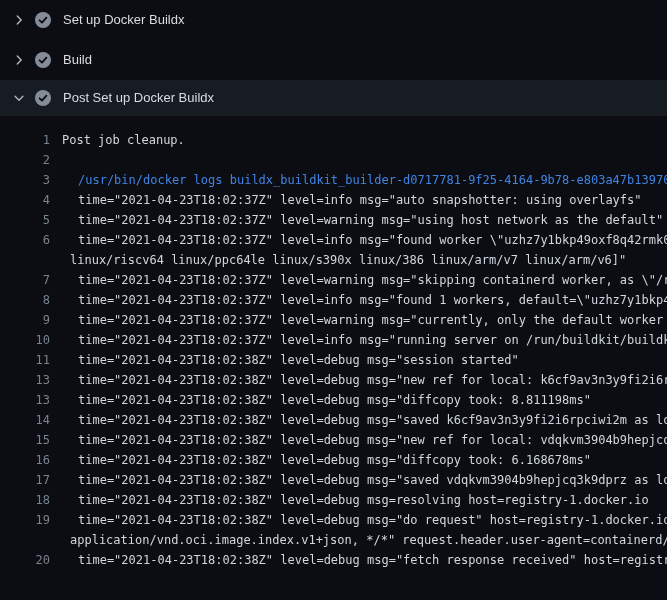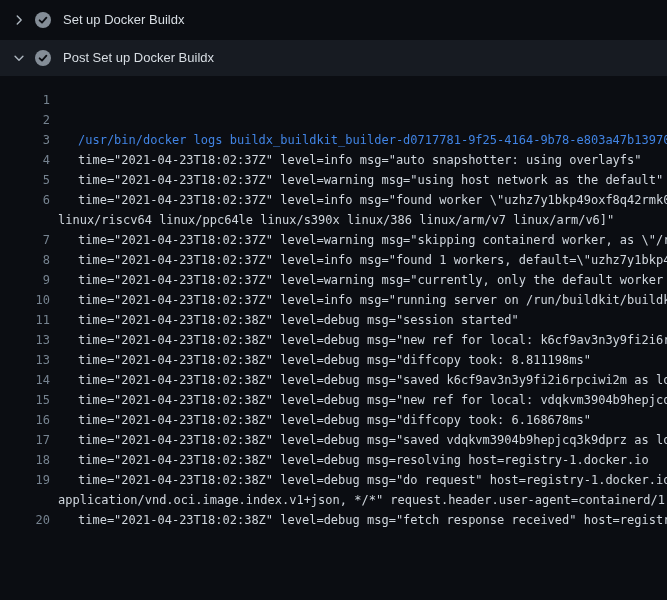--- a/index.html
+++ b/index.html
@@ -42,21 +42,21 @@
     width:50px;flex:none;text-align:right;
     color:var(--num);cursor:pointer;user-select:none;
   }
   .row .txt{white-space:pre;overflow:hidden;}
   .row.k-plain .txt{margin-left:12px;}
   .row.k-group{cursor:pointer;}
   .row.k-group .grp-wrap{display:flex;align-items:center;margin-left:12px;}
   .row.k-group .tri{margin-right:6px;display:flex;align-items:center;}
   .row.k-command .txt{margin-left:28px;color:var(--command);}
   .row.k-indented .txt{margin-left:28px;}
-  .row.k-cont .txt{margin-left:8px;}
+  .row.k-cont .txt{margin-left:20px;}
 </style>
 </head>
 <body>
 
 <div id="app">
   <div id="steps">
   <div class="step">
     <span class="chev">
           <svg width="14" height="14" viewBox="0 0 16 16">
             <path d="M6 3.5 L10.5 8 L6 12.5" fill="none" stroke="var(--chevron)" stroke-width="1.6" stroke-linecap="round" stroke-linejoin="round"></path>
@@ -64,40 +64,55 @@
         </span>
     <span class="stat">
       <svg width="16" height="16" viewBox="0 0 16 16">
         <circle cx="8" cy="8" r="8" fill="var(--icon-gray)"></circle>
         <path d="M4.6 8.3 L7 10.6 L11.4 5.7" fill="none" stroke="var(--page-bg)" stroke-width="1.8" stroke-linecap="round" stroke-linejoin="round"></path>
       </svg>
     </span>
     <span class="lbl">Set up Docker Buildx</span>
   </div>
 
+  <div class="step">
+    <span class="chev">
+          <svg width="14" height="14" viewBox="0 0 16 16">
+            <path d="M6 3.5 L10.5 8 L6 12.5" fill="none" stroke="var(--chevron)" stroke-width="1.6" stroke-linecap="round" stroke-linejoin="round"></path>
+          </svg>
+        </span>
+    <span class="stat">
+      <svg width="16" height="16" viewBox="0 0 16 16">
+        <circle cx="8" cy="8" r="8" fill="var(--icon-gray)"></circle>
+        <path d="M4.6 8.3 L7 10.6 L11.4 5.7" fill="none" stroke="var(--page-bg)" stroke-width="1.8" stroke-linecap="round" stroke-linejoin="round"></path>
+      </svg>
+    </span>
+    <span class="lbl">Build</span>
+  </div>
 
 
   <div class="step expanded">
     <span class="chev">
           <svg width="14" height="14" viewBox="0 0 16 16">
             <path d="M3.5 6 L8 10.5 L12.5 6" fill="none" stroke="var(--chevron)" stroke-width="1.6" stroke-linecap="round" stroke-linejoin="round"></path>
           </svg>
         </span>
     <span class="stat">
       <svg width="16" height="16" viewBox="0 0 16 16">
         <circle cx="8" cy="8" r="8" fill="var(--icon-gray)"></circle>
         <path d="M4.6 8.3 L7 10.6 L11.4 5.7" fill="none" stroke="var(--page-bg)" stroke-width="1.8" stroke-linecap="round" stroke-linejoin="round"></path>
       </svg>
     </span>
     <span class="lbl">Post Set up Docker Buildx</span>
   </div>
 </div>
   <div id="log">
   <div class="row k-plain">
     <span class="num">1</span>
+    <span class="txt">Post job cleanup.</span>
   </div>
 
   <div class="row k-group">
     <span class="num">2</span>
   </div>
 
   <div class="row k-command">
     <span class="num">3</span>
     <span class="txt">/usr/bin/docker logs buildx_buildkit_builder-d0717781-9f25-4164-9b78-e803a47b13970</span>
   </div>

